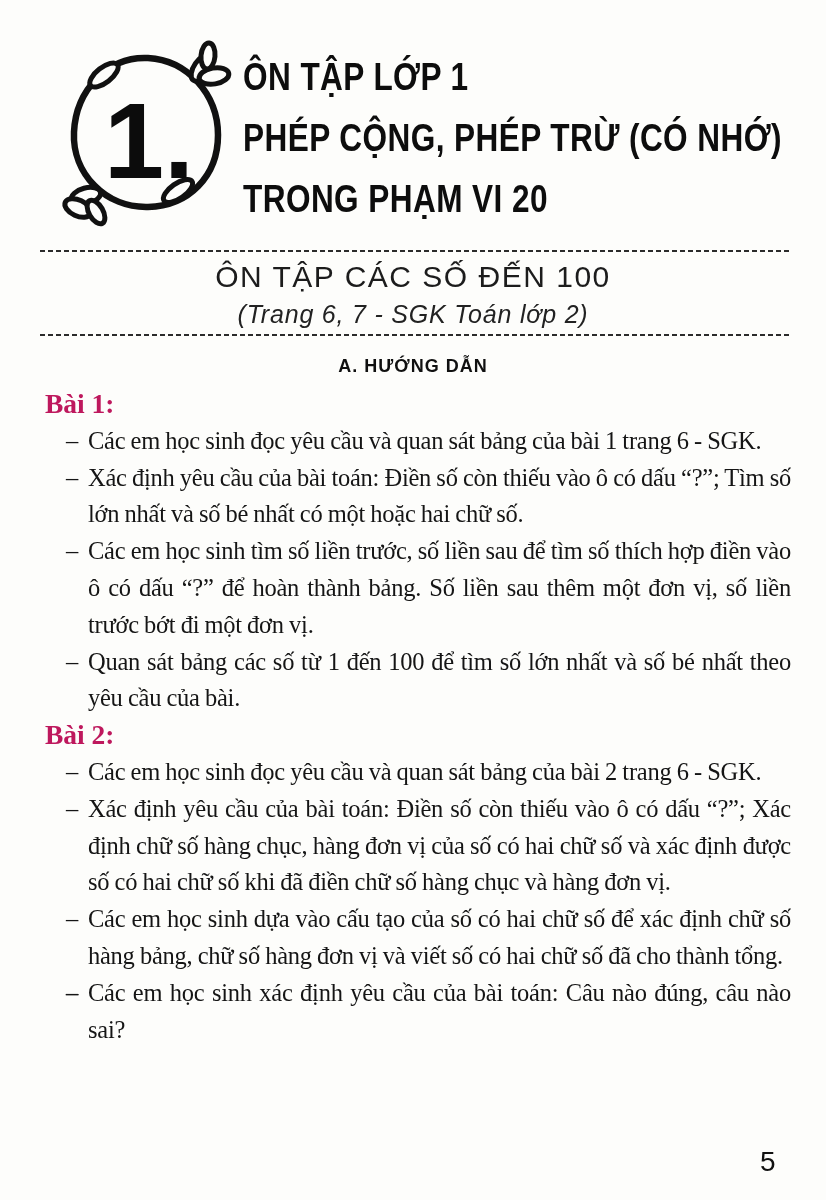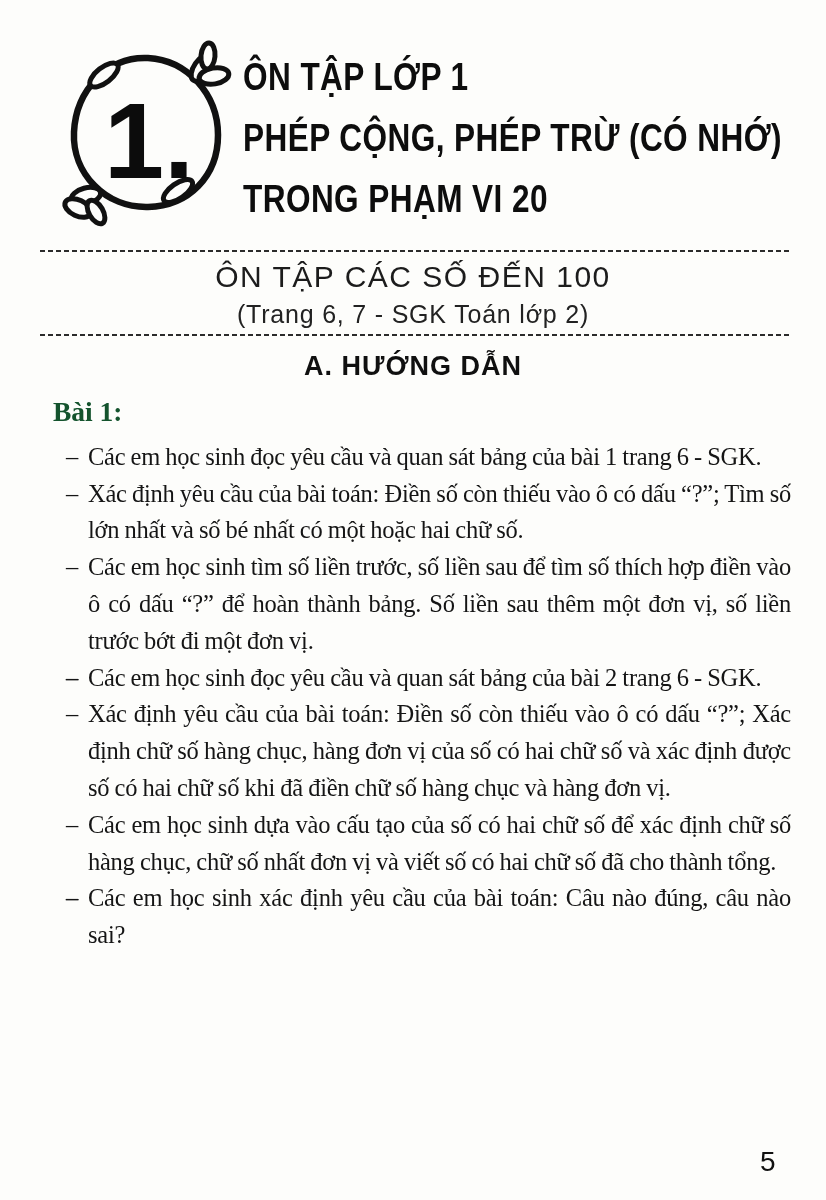--- a/index.html
+++ b/index.html
@@ -41,40 +41,40 @@
     position:absolute;top:258px;left:0;width:100%;
     text-align:center;
     font-family:"Liberation Sans","DejaVu Sans",sans-serif;
     font-weight:400;font-size:30px;line-height:38px;
     letter-spacing:1.5px;color:#1c1c1c;
   }
   .section-subtitle{
     position:absolute;top:297px;left:0;width:100%;
     text-align:center;
     font-family:"Liberation Sans","DejaVu Sans",sans-serif;
-    font-size:25px;line-height:34px;
+    font-style:italic;font-size:25px;line-height:34px;
     letter-spacing:.8px;color:#222;
   }
   .part-heading{
     position:absolute;top:348px;left:0;width:100%;
     text-align:center;
     font-family:"Liberation Sans","DejaVu Sans",sans-serif;
-    font-weight:bold;font-size:27px;line-height:36px;
+    font-weight:bold;font-size:18px;line-height:36px;
     letter-spacing:1px;color:#101010;
   }
 
   
   .content{
     position:absolute;top:386px;left:45px;width:746px;
   }
   .exercise-heading{
-    margin:8px;
+    margin:0;
     font-family:"Liberation Serif","DejaVu Serif",serif;
     font-weight:bold;font-size:27.5px;line-height:36.8px;
-    color:#14532d;
+    color:#be185d;
   }
   .bullet{
     position:relative;
     margin:0;padding-left:43px;
     font-size:24.5px;line-height:36.8px;
     text-align:justify;
     letter-spacing:-.25px;word-spacing:-.6px;
     color:#151515;
   }
   .bullet .dash{
@@ -135,26 +135,27 @@
   <div class="section-title">ÔN TẬP CÁC SỐ ĐẾN 100</div>
   <div class="section-subtitle">(Trang 6, 7 - SGK Toán lớp 2)</div>
   <div class="part-heading">A. HƯỚNG DẪN</div>
 
   <div class="content">
       <section>
         <h3 class="exercise-heading">Bài 1:</h3>
         <p class="bullet"><span class="dash">–</span><span>Các em học sinh đọc yêu cầu và quan sát bảng của bài 1 trang 6 - SGK.</span></p>
         <p class="bullet"><span class="dash">–</span><span>Xác định yêu cầu của bài toán: Điền số còn thiếu vào ô có dấu “?”; Tìm số lớn nhất và số bé nhất có một hoặc hai chữ số.</span></p>
         <p class="bullet"><span class="dash">–</span><span>Các em học sinh tìm số liền trước, số liền sau để tìm số thích hợp điền vào ô có dấu “?” để hoàn thành bảng. Số liền sau thêm một đơn vị, số liền trước bớt đi một đơn vị.</span></p>
-        <p class="bullet"><span class="dash">–</span></p>
+        <p class="bullet"><span class="dash">–</span><span>Quan sát bảng các số từ 1 đến 100 để tìm số lớn nhất và số bé nhất theo yêu cầu của bài.</span></p>
       </section>
       <section>
+        <h3 class="exercise-heading">Bài 2:</h3>
         <p class="bullet"><span class="dash">–</span><span>Các em học sinh đọc yêu cầu và quan sát bảng của bài 2 trang 6 - SGK.</span></p>
         <p class="bullet"><span class="dash">–</span><span>Xác định yêu cầu của bài toán: Điền số còn thiếu vào ô có dấu “?”; Xác định chữ số hàng chục, hàng đơn vị của số có hai chữ số và xác định được số có hai chữ số khi đã điền chữ số hàng chục và hàng đơn vị.</span></p>
-        <p class="bullet"><span class="dash">–</span><span>Các em học sinh dựa vào cấu tạo của số có hai chữ số để xác định chữ số hàng chục, chữ số nhất đơn vị và viết số có hai chữ số đã cho thành tổng.</span></p>
+        <p class="bullet"><span class="dash">–</span><span>Các em học sinh dựa vào cấu tạo của số có hai chữ số để xác định chữ số hàng bảng, chữ số hàng đơn vị và viết số có hai chữ số đã cho thành tổng.</span></p>
       </section>
       <section>
         <p class="bullet"><span class="dash">–</span></p>
         <p class="bullet"><span class="dash">–</span><span>Các em học sinh xác định yêu cầu của bài toán: Câu nào đúng, câu nào sai?</span></p>
       </section>
     </div>
 
   <div class="page-number">5</div>
 
 </div>

